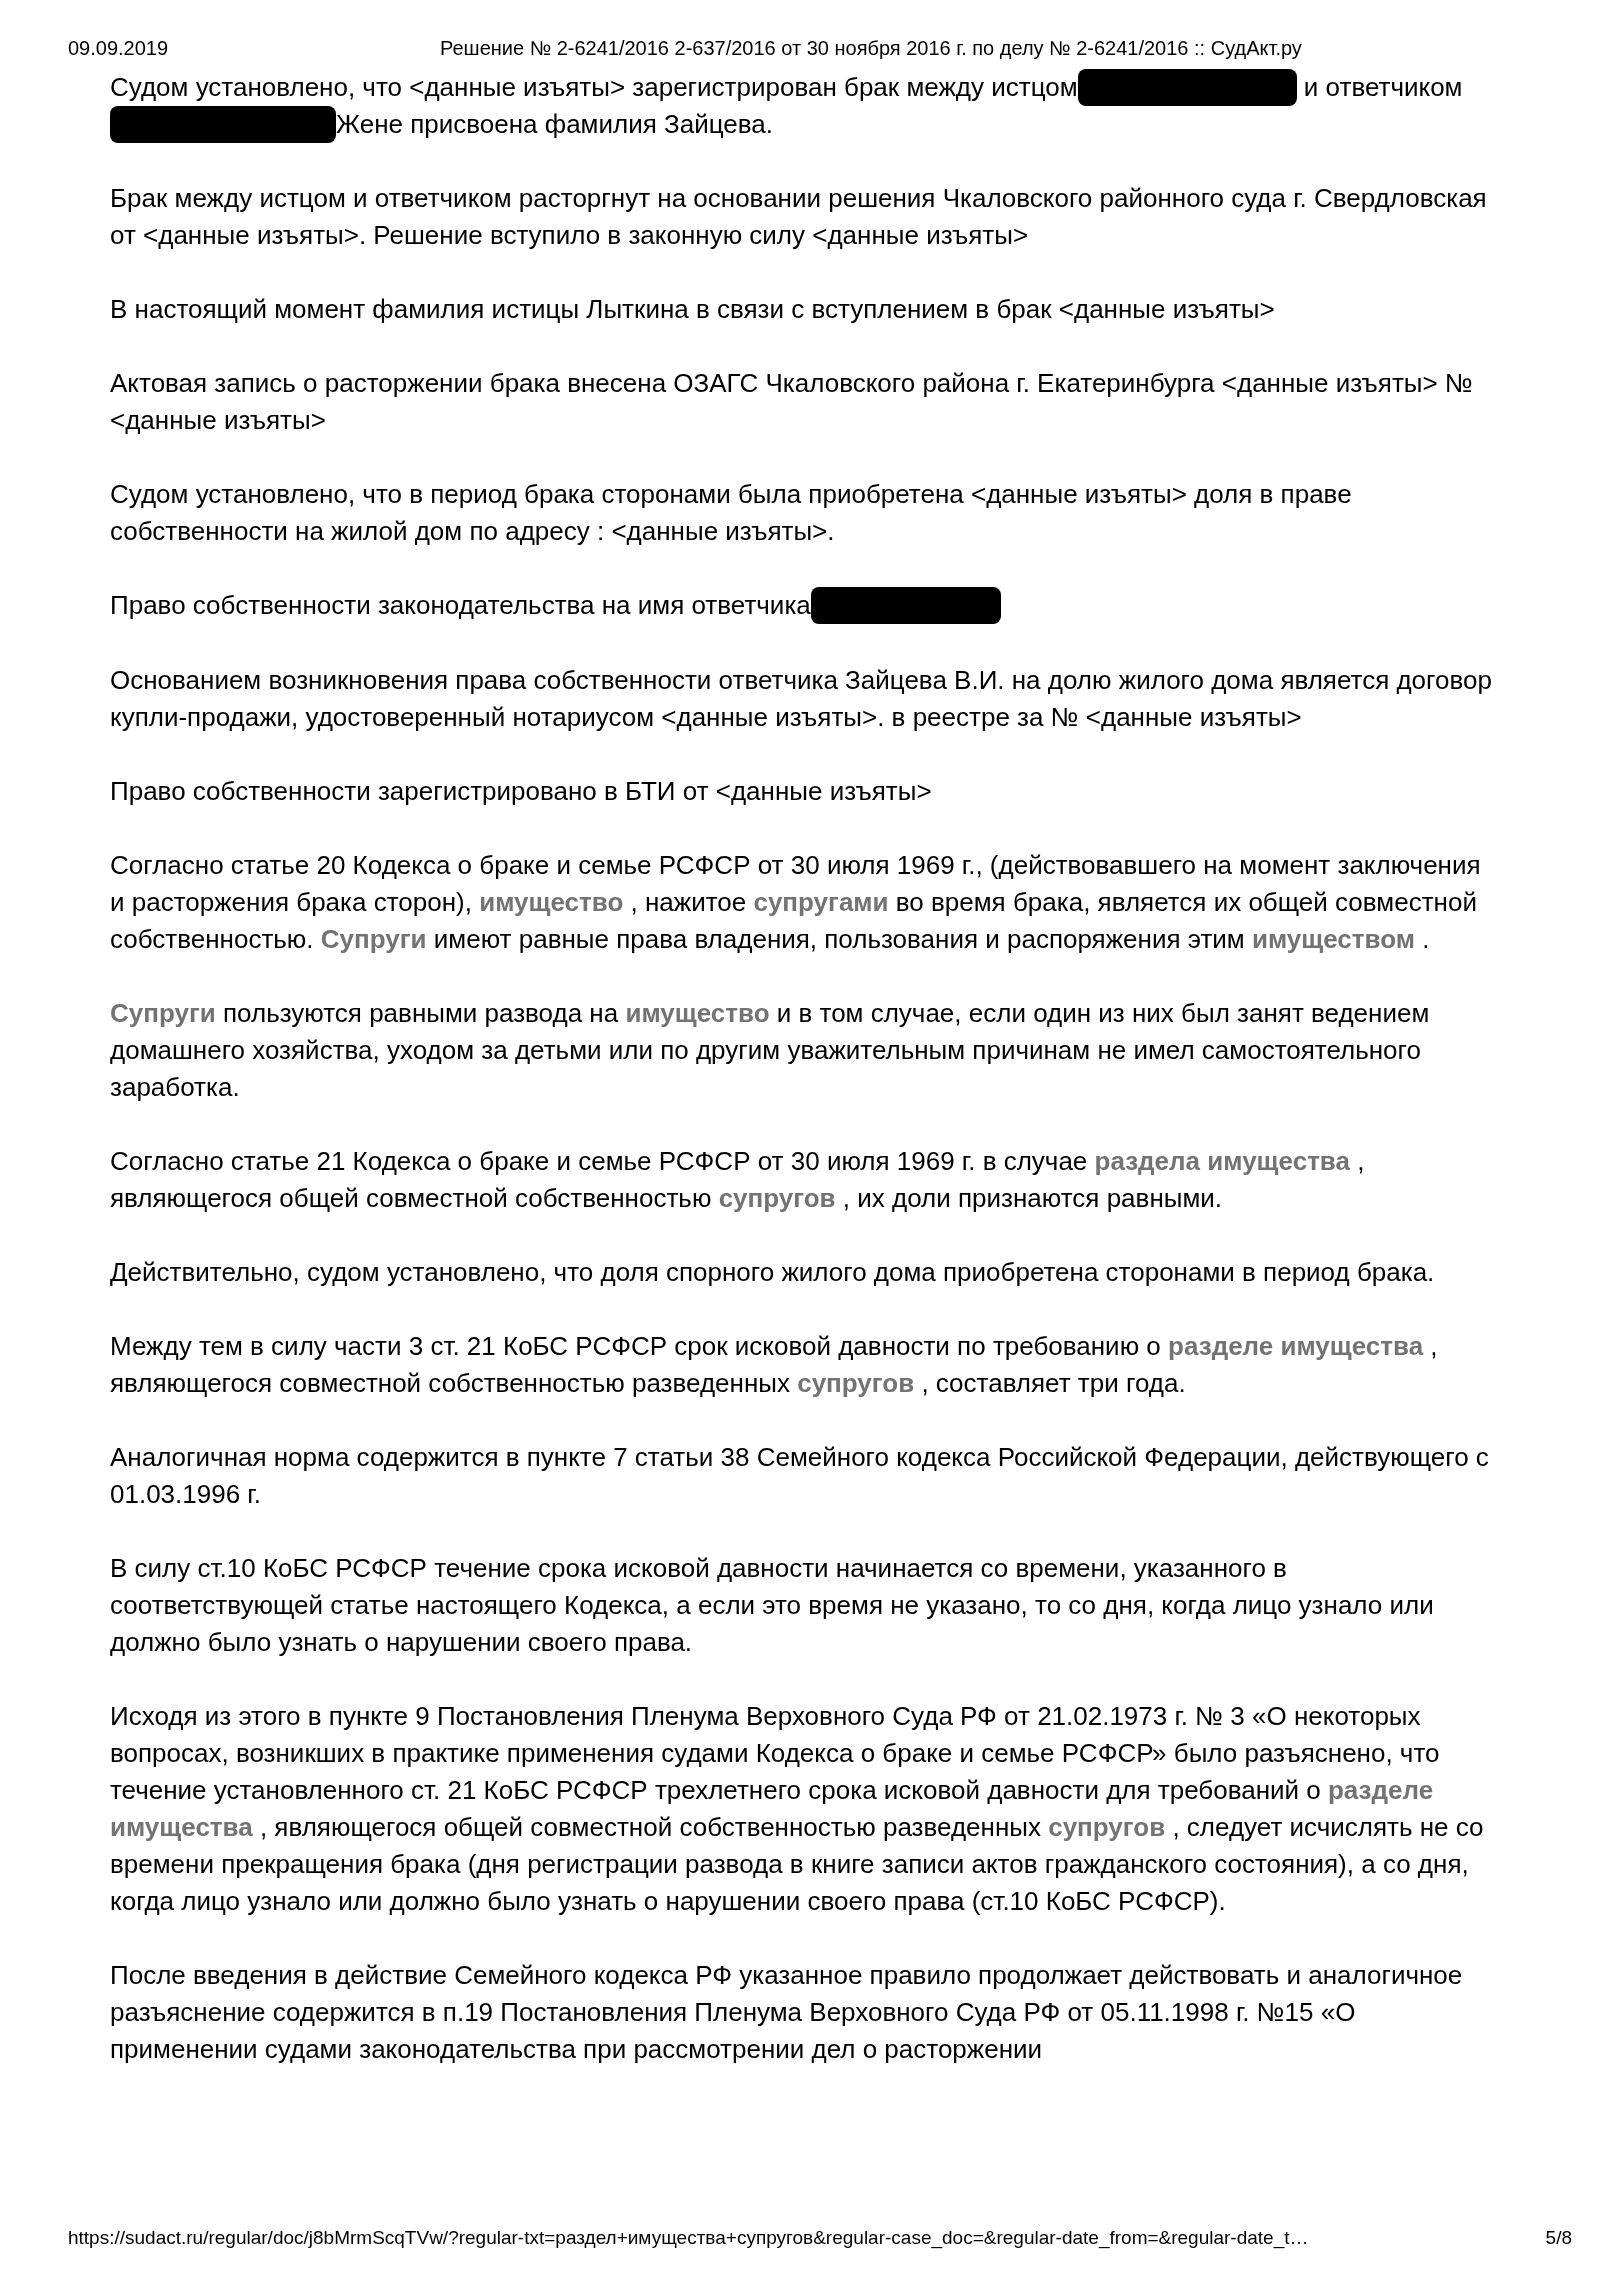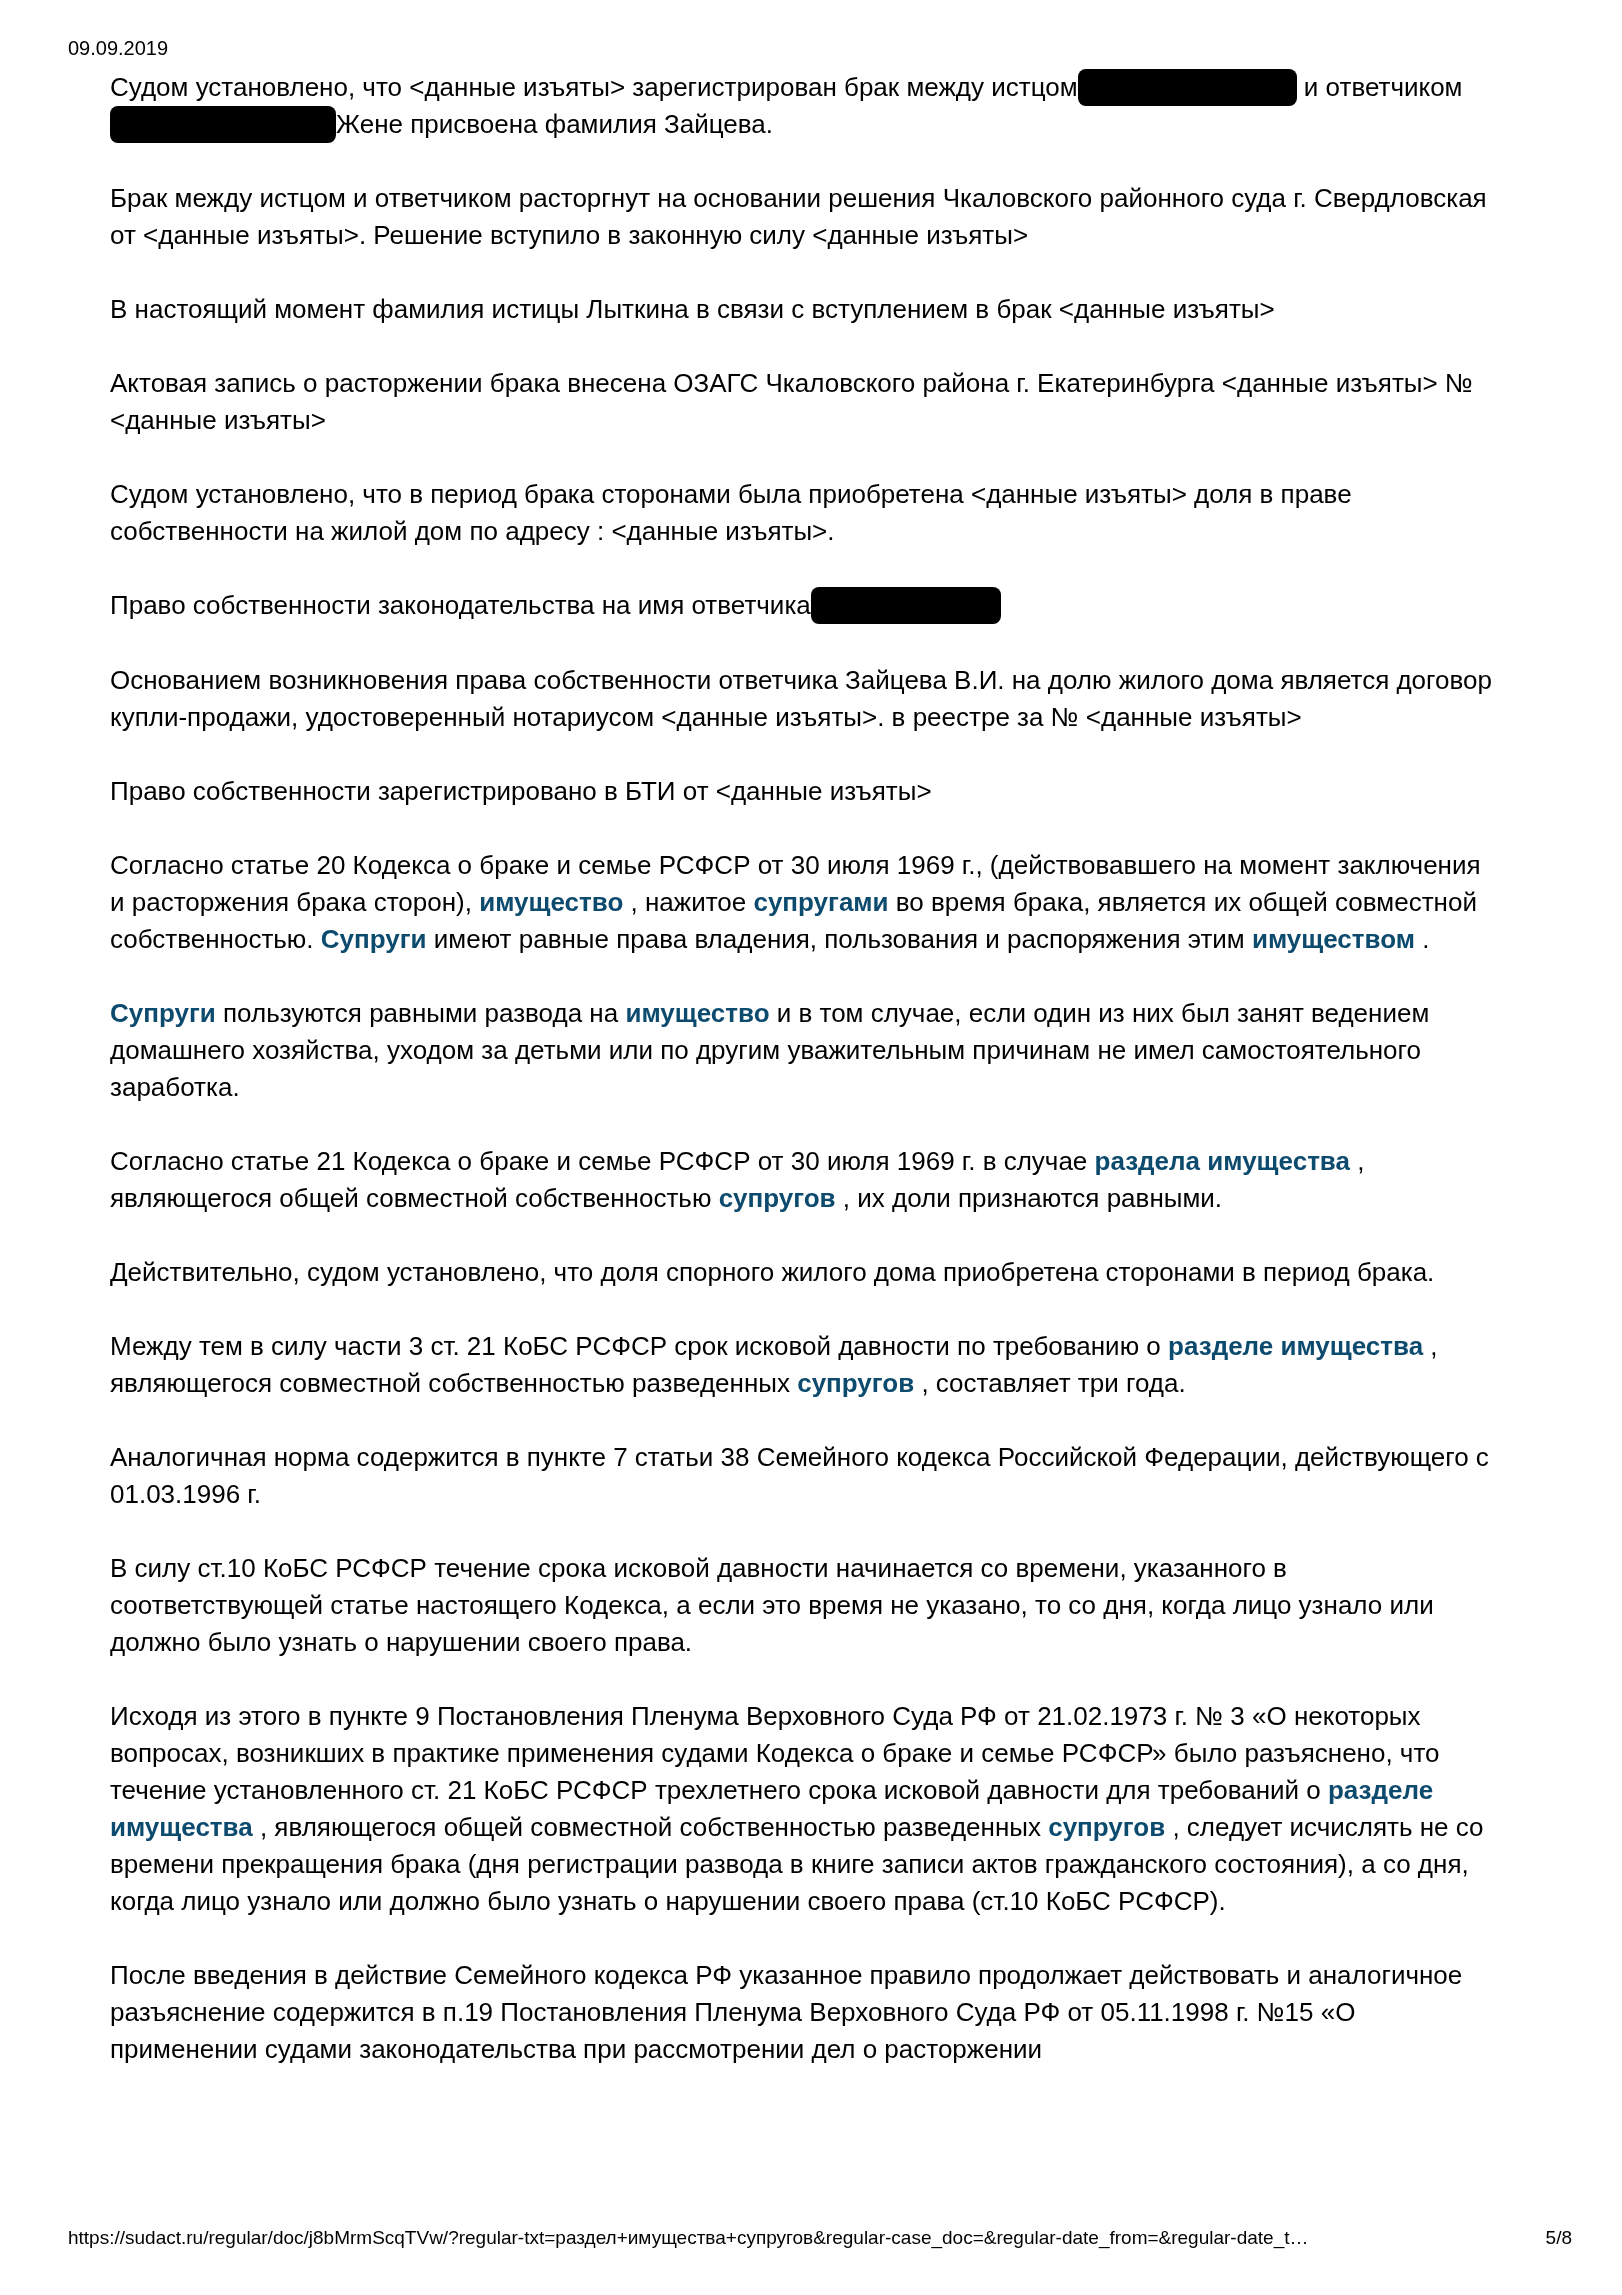--- a/index.html
+++ b/index.html
@@ -27,21 +27,21 @@
   .content {
     position: absolute;
     top: 69px;
     left: 110px;
     width: 1400px;
     font-size: 26px;
     line-height: 37px;
     text-align: left;
   }
   .para { margin: 0 12px 37px 0; }
-  .hl { font-weight: bold; color: #0c4a6e; }
+  .hl { font-weight: bold; color: #737373; }
   .redact {
     display: inline-block;
     height: 37px;
     vertical-align: -9.8px;
     background: #000000;
     border-radius: 7.9px;
   }
   .w335 { width: 219px; }
   .w345 { width: 226px; }
   .w290 { width: 190px; }
@@ -57,20 +57,21 @@
   .furl  { position: absolute; left: 0; top: 0; white-space: nowrap; }
   .fpage { position: absolute; right: 0; top: 0; white-space: nowrap; }
 </style>
 </head>
 <body>
 
 <div class="page">
 
   <div class="header">
     <span class="hdate">09.09.2019</span>
+    <span class="htitle">Решение № 2-6241/2016 2-637/2016 от 30 ноября 2016 г. по делу № 2-6241/2016 :: СудАкт.ру</span>
   </div>
 
   <div class="content">
 
     <p class="para"><span>Судом установлено, что &lt;данные изъяты&gt; зарегистрирован брак между истцом</span><span class="redact w335"></span><span> и ответчиком</span><span class="redact w345"></span><span>Жене присвоена фамилия Зайцева.</span></p>
 
     <p class="para"><span>Брак между истцом и ответчиком расторгнут на основании решения Чкаловского районного суда г. Свердловская от &lt;данные изъяты&gt;. Решение вступило в законную силу &lt;данные изъяты&gt;</span></p>
 
     <p class="para"><span>В настоящий момент фамилия истицы Лыткина в связи с вступлением в брак &lt;данные изъяты&gt;</span></p>
 

